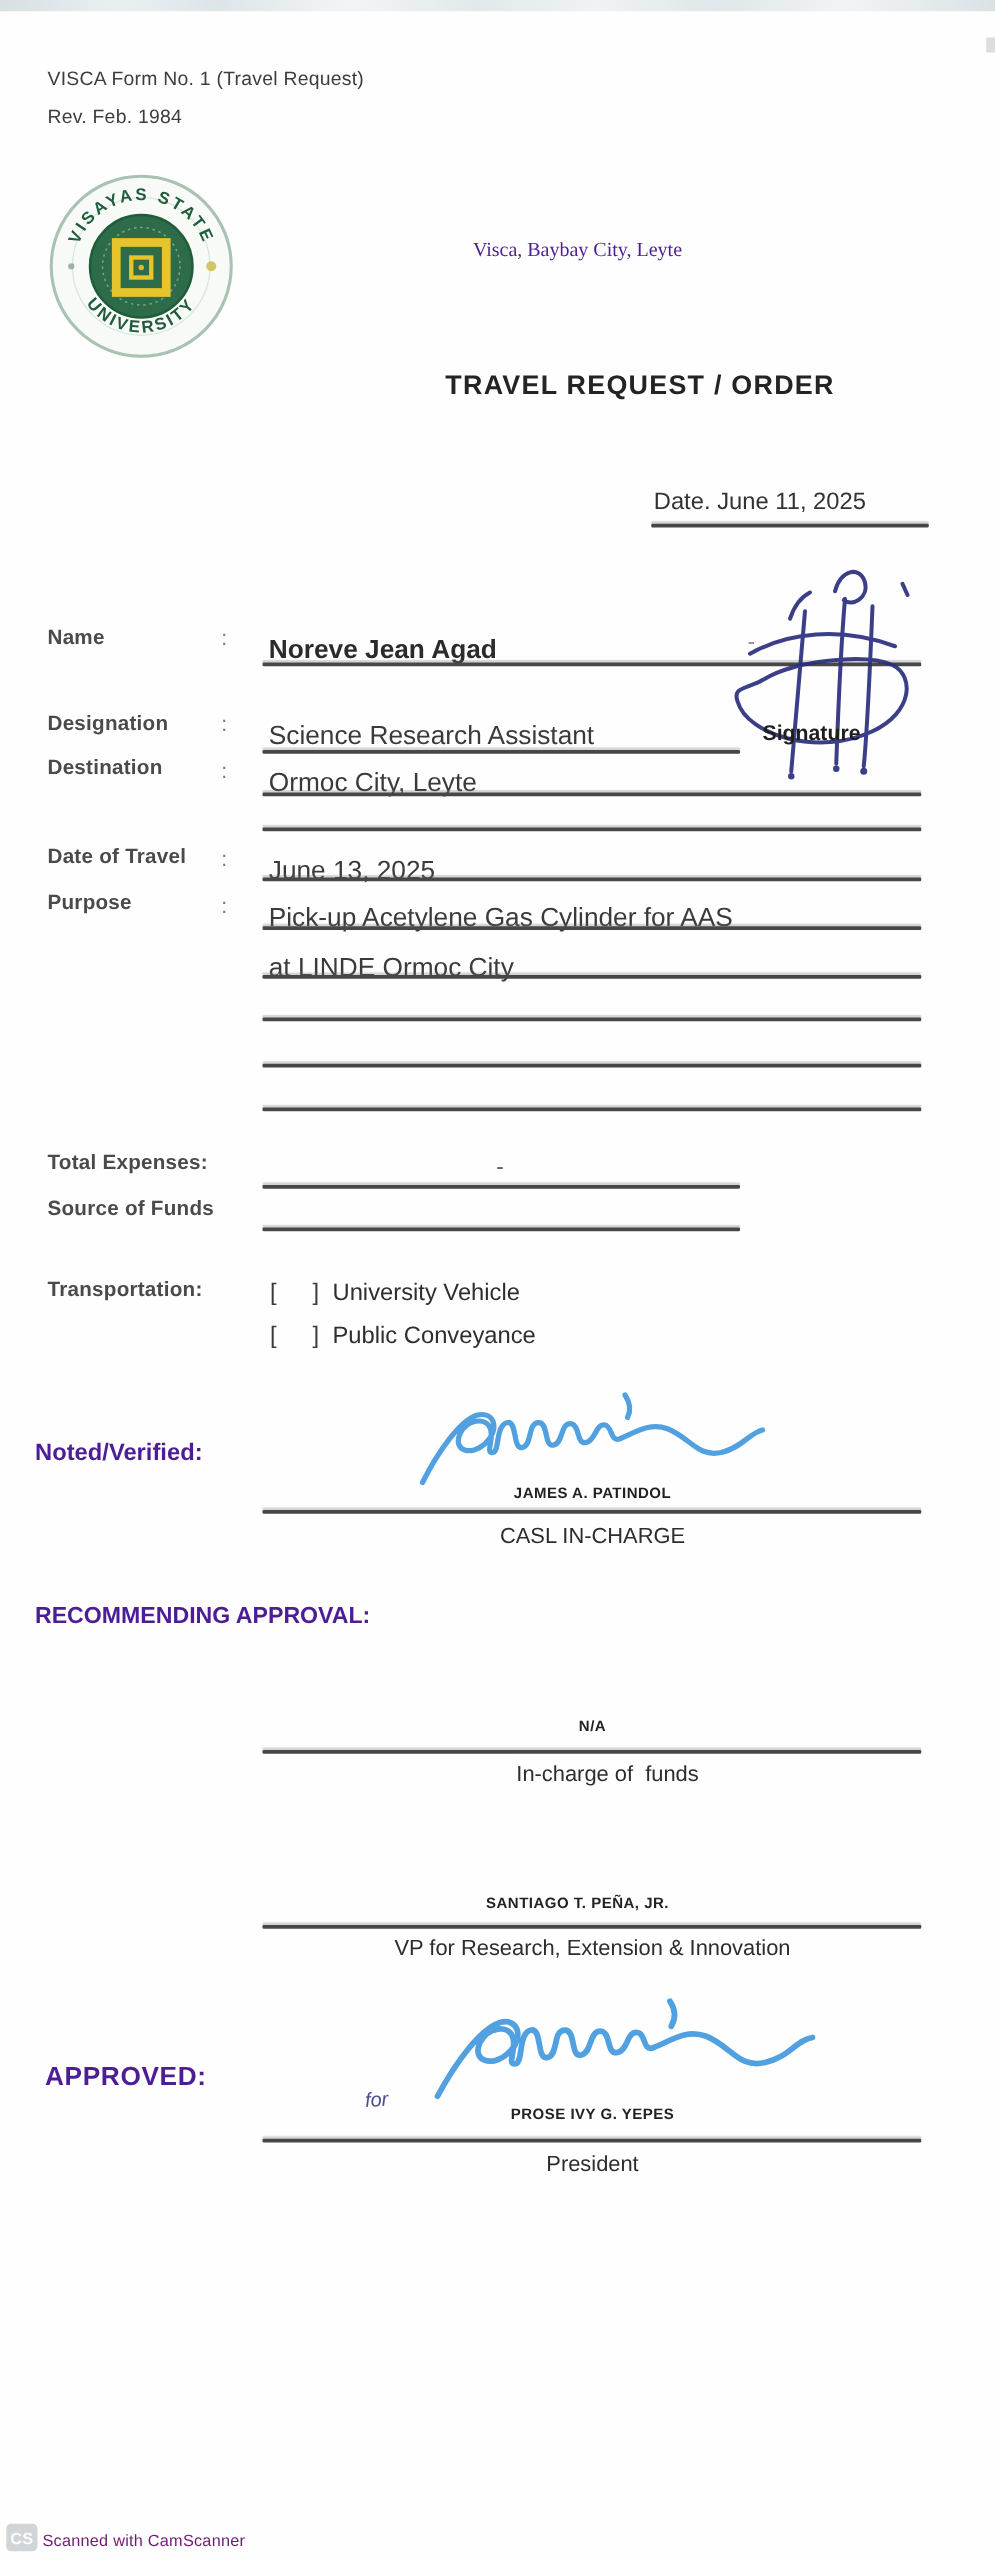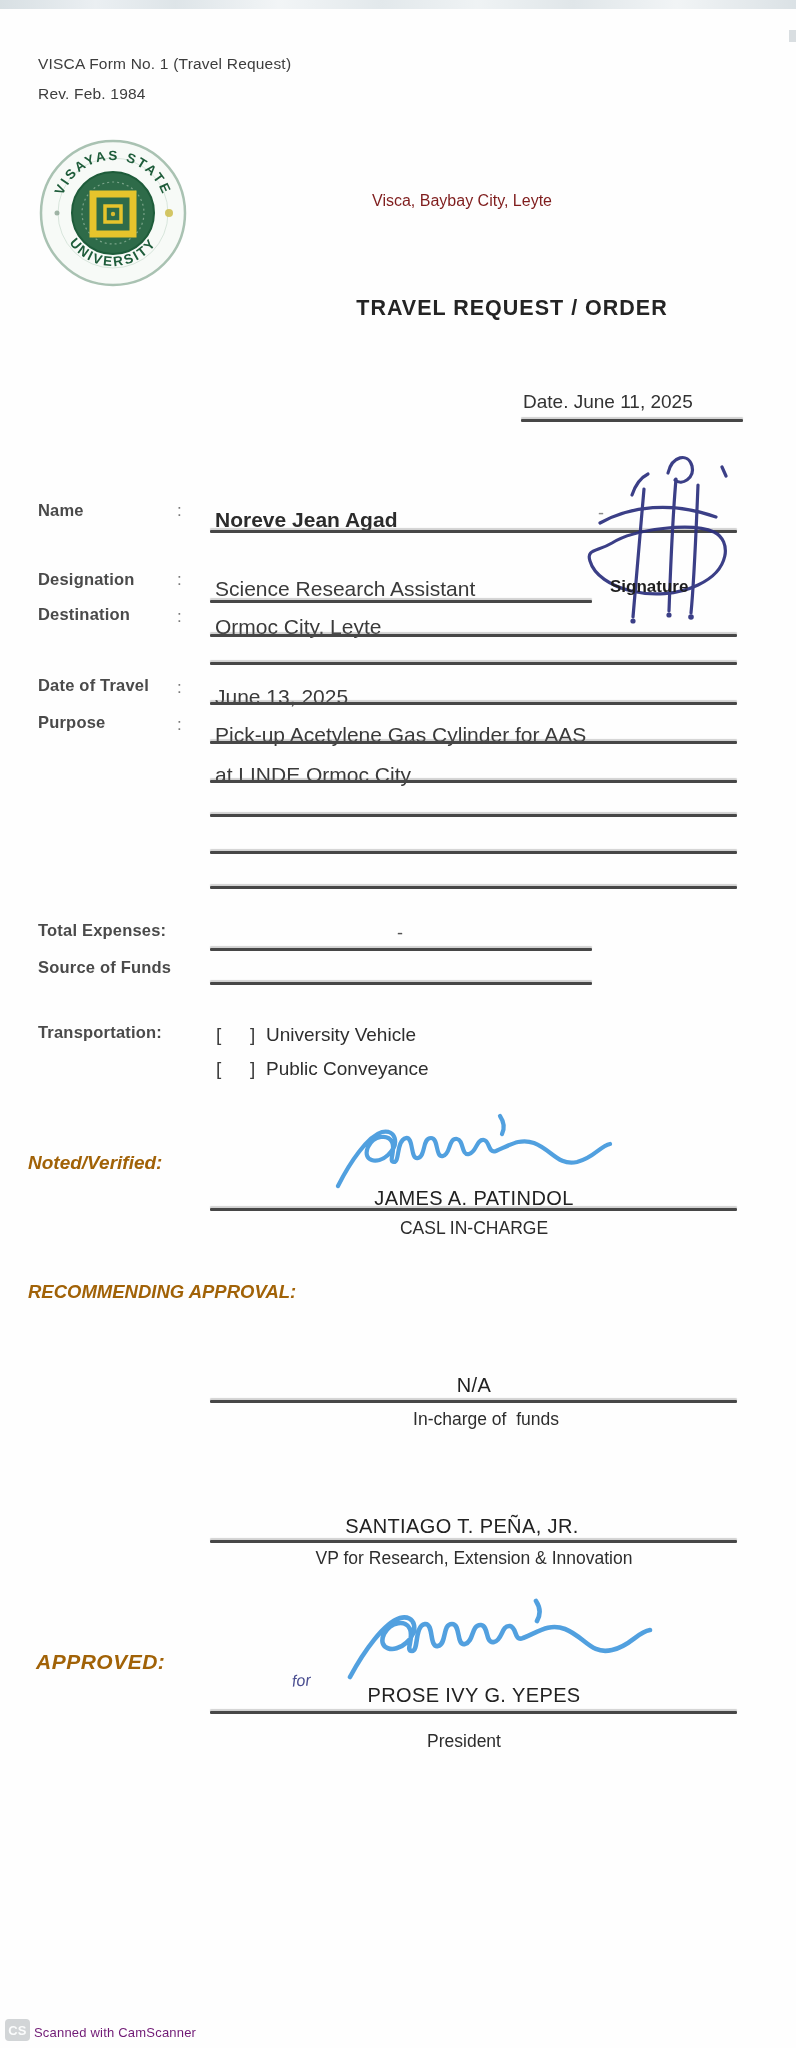--- a/index.html
+++ b/index.html
@@ -9,34 +9,34 @@
     overflow:hidden;filter:blur(0.3px);
   }
   .scan-top-band{
     position:absolute;left:0;top:0;width:796px;height:9px;opacity:.75;
     background:linear-gradient(90deg,#cbd5da 0%,#e4eaee 12%,#d3dce1 22%,#eef2f4 35%,#d9e1e5 48%,#eaeff1 60%,#d6dee2 72%,#edf1f3 85%,#cfd8dd 100%);
   }
   .edge-mark{position:absolute;background:#d9dee1;}
   .t{position:absolute;white-space:nowrap;}
   .small-head{font-size:15.5px;color:#3d3d3d;letter-spacing:.2px;}
   .univ-name{font-size:27px;font-weight:700;color:#252525;letter-spacing:.5px;transform:translateX(-50%);}
-  .univ-addr{font-size:16px;color:#7f1d1d;transform:translateX(-50%);}
+  .univ-addr{font-size:16px;color:#4c1d95;transform:translateX(-50%);font-family:Liberation Serif, serif;}
   .doc-title{font-size:21.5px;font-weight:700;color:#242424;letter-spacing:1px;transform:translateX(-50%);}
   .date-text{font-size:19px;color:#333;}
   .flabel{font-size:16.5px;font-weight:700;color:#4a4a4a;letter-spacing:.2px;}
   .colon{font-size:17px;color:#7a7a7a;}
   .fvalue{font-size:21px;color:#3a3a3a;margin-top:12px;}
   .fvalue.bold{font-weight:700;color:#2b2b2b;}
   .rule{position:absolute;height:3px;background:#474747;box-shadow:0 -2px 1px rgba(110,110,110,.30);border-radius:1px;}
   .rule.thin{height:2.5px;}
   .sig-label{font-size:17px;font-weight:700;color:#1e1e1e;}
   .bracket{font-size:19px;color:#3c3c3c;}
   .opt-text{font-size:19px;color:#2e2e2e;}
-  .sec-label{font-weight:700;color:#a16207;font-style:italic;}
-  .ap-name{font-size:20px;font-weight:400;color:#222;letter-spacing:.4px;transform:translateX(-50%);}
+  .sec-label{font-weight:700;color:#4c1d95;}
+  .ap-name{font-size:12px;font-weight:700;color:#222;letter-spacing:.4px;transform:translateX(-50%);}
   .ap-role{font-size:17.5px;color:#2d2d2d;transform:translateX(-50%);white-space:pre;}
   .dash{font-size:18px;color:#555;}
   .for-note{font-size:16px;color:#2b2f7d;font-style:italic;opacity:.85;transform:rotate(-4deg);}
   .footer-badge{
     position:absolute;left:5px;top:2019px;width:25px;height:22px;background:#d2d5d7;
     border-radius:4px;color:#fbfcfc;font-size:13px;font-weight:700;
     display:flex;align-items:center;justify-content:center;letter-spacing:.3px;
   }
   .footer-text{font-size:13px;color:#701a75;letter-spacing:.2px;}
   .seal-ring-text{font-size:13.5px;font-weight:700;letter-spacing:2.2px;}
@@ -170,18 +170,18 @@
   <div class="t sec-label" style="left:36px;top:1650px;font-size:21px;letter-spacing:.5px;">APPROVED:</div>
   <svg style="position:absolute;left:340px;top:1593px;" width="330" height="95" viewBox="0 0 330 95">
     <g fill="none" stroke="#3f96dc" stroke-width="4.6" stroke-linecap="round" stroke-linejoin="round" opacity=".9">
       <path d="M196,8 C 200,14 201,21 197,28"></path>
       <path d="M10,84 C 24,58 44,30 60,25 C 75,21 80,38 66,50 C 54,61 37,56 44,41 C 51,28 66,27 70,36 C 74,46 65,58 72,58 C 79,58 74,33 85,31 C 94,30 89,55 98,53 C 107,51 102,31 112,31 C 121,31 116,53 125,51 C 134,49 131,31 141,32 C 149,33 145,51 154,49 C 163,47 161,32 170,33 C 177,34 174,49 183,45 C 198,39 209,30 225,36 C 245,44 251,62 272,57 C 291,53 297,39 310,37"></path>
     </g>
   </svg>
   <div class="t for-note" style="left:292px;top:1672px;">for</div>
   <div class="t ap-name" style="left:474px;top:1684px;text-align:right;">PROSE IVY G. YEPES</div>
   <div class="rule" style="left:210px;top:1711px;width:527px;"></div>
-  <div class="t ap-role" style="left:464px;top:1721px;margin-top:10px;">President</div>
+  <div class="t ap-role" style="left:474px;top:1721px;">President</div>
 
   <div class="footer-badge">CS</div>
   <div class="t footer-text" style="left:34px;top:2025px;">Scanned with CamScanner</div>
 
 </div>
 
 </body></html>

